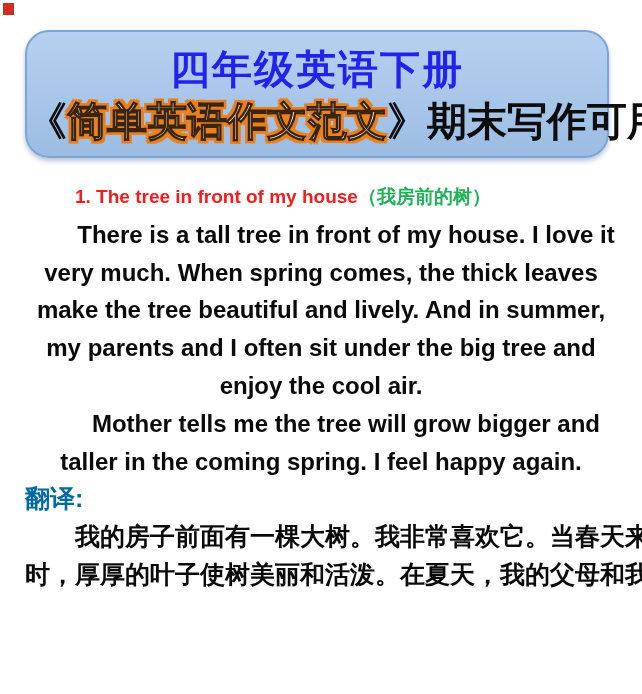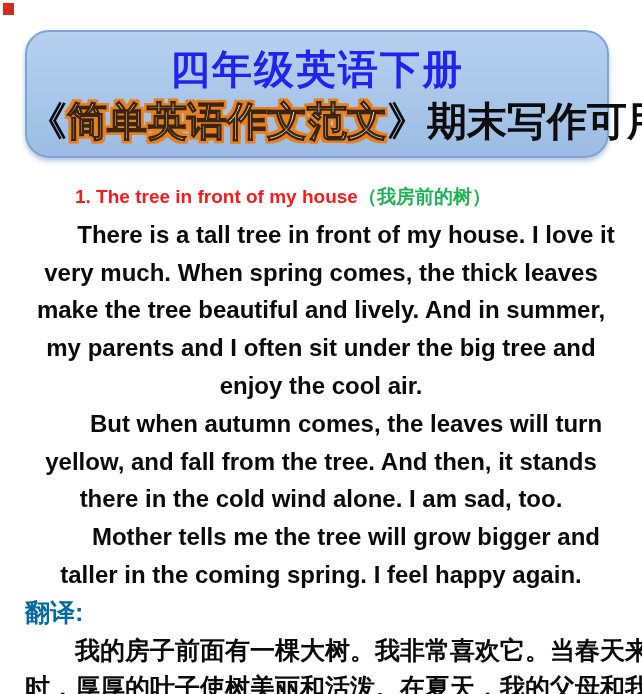--- a/index.html
+++ b/index.html
@@ -95,23 +95,20 @@
 </div>
 
 <div class="content">
   <div class="essay-heading"><span class="en">1. The tree in front of my house</span><span class="cn">（我房前的树）</span></div>
 
   <div class="para">There is a tall tree in front of my house. I love it
 very much. When spring comes, the thick leaves
 make the tree beautiful and lively. And in summer,
 my parents and I often sit under the big tree and
 enjoy the cool air.</div>
-  <div class="para">But when autumn comes, the leaves will turn
-yellow, and fall from the tree. And then, it stands
-there in the cold wind alone. I am sad, too.</div>
   <div class="para">Mother tells me the tree will grow bigger and
 taller in the coming spring. I feel happy again.</div>
 
   <div class="translation-label">翻译:</div>
 
   <div class="cn-para">我的房子前面有一棵大树。我非常喜欢它。当春天来临
 时，厚厚的叶子使树美丽和活泼。在夏天，我的父母和我经</div>
 </div>
 
 </body></html>

